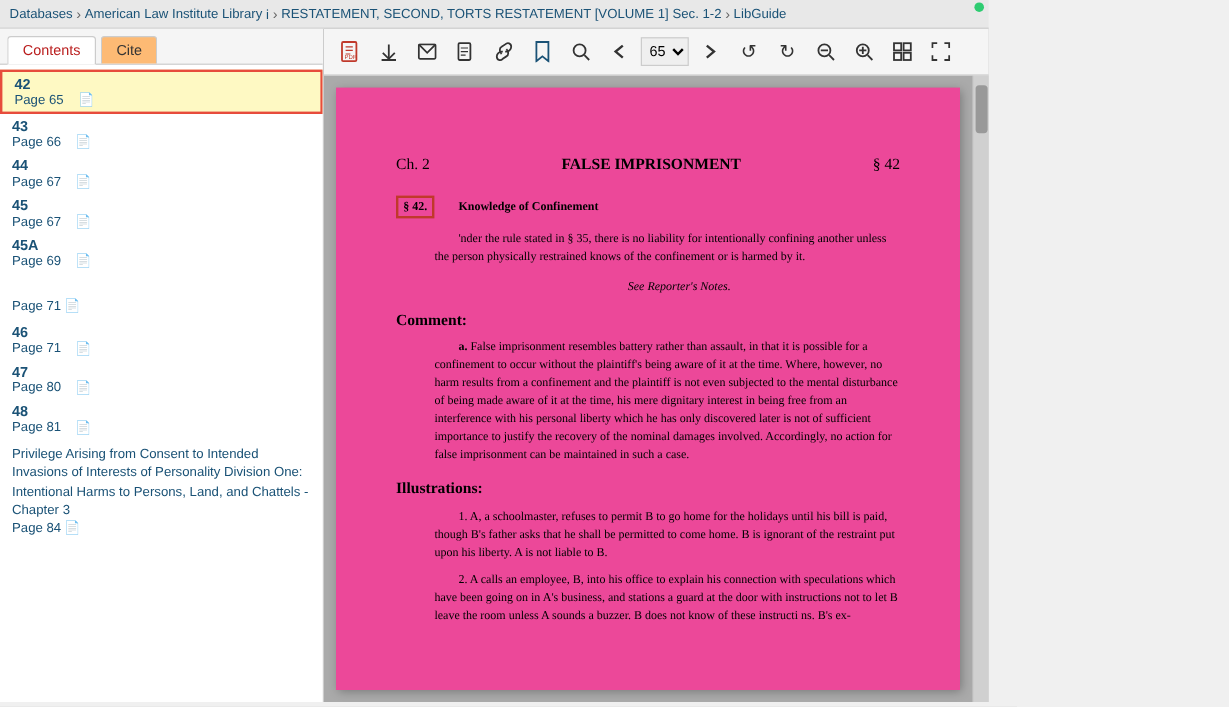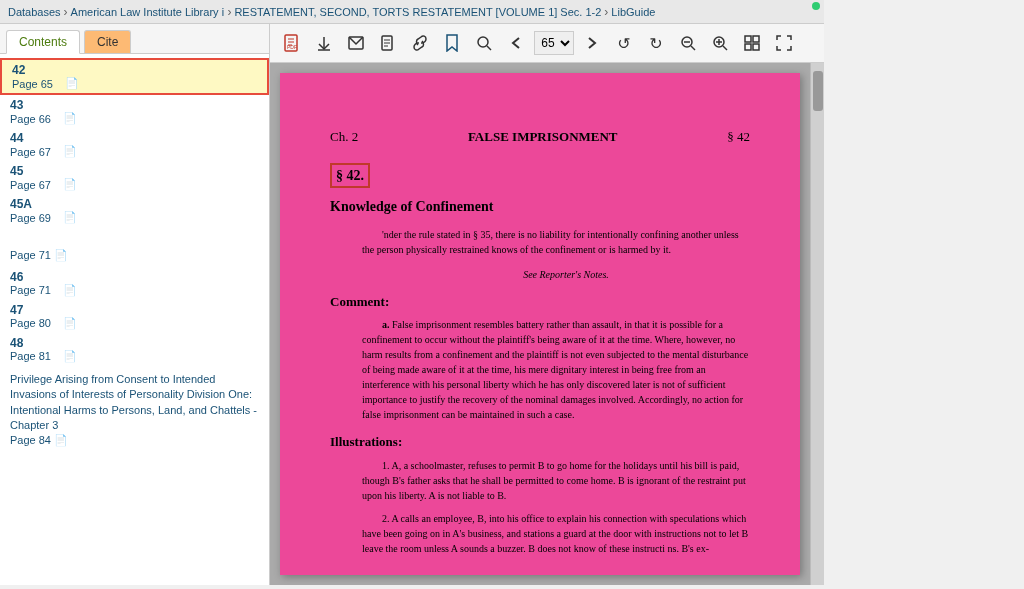--- a/index.html
+++ b/index.html
@@ -49,21 +49,21 @@
       font-size: 12px;
       border: 1px solid #ccc;
       border-bottom: none;
       cursor: pointer;
       background: #fdba74;
       color: #333;
       border-radius: 3px 3px 0 0;
     }
     .tab-btn.active {
       background: #fff;
-      color: #4d7c0f;
+      color: #b91c1c;
       border-bottom: 1px solid #fff;
       margin-bottom: -1px;
     }
 
     .sidebar-content {
       overflow-y: auto;
       flex: 1;
       padding: 4px 0;
     }
 
@@ -164,27 +164,26 @@
     }
 
     .doc-header {
       display: flex;
       justify-content: space-between;
       margin-bottom: 16px;
       font-size: 13px;
     }
 
     .doc-section-title {
-      font-size: 14px;
+      font-size: 10px;
       font-weight: bold;
       margin-bottom: 10px;
       display: flex;
       align-items: baseline;
-      gap: 8px;
-      flex-direction: column;
+      gap: 20px;
     }
 
     .section-box {
       border: 2px solid #c0392b;
       padding: 0 4px;
       font-weight: bold;
     }
 
     .doc-body p {
       text-indent: 2em;

